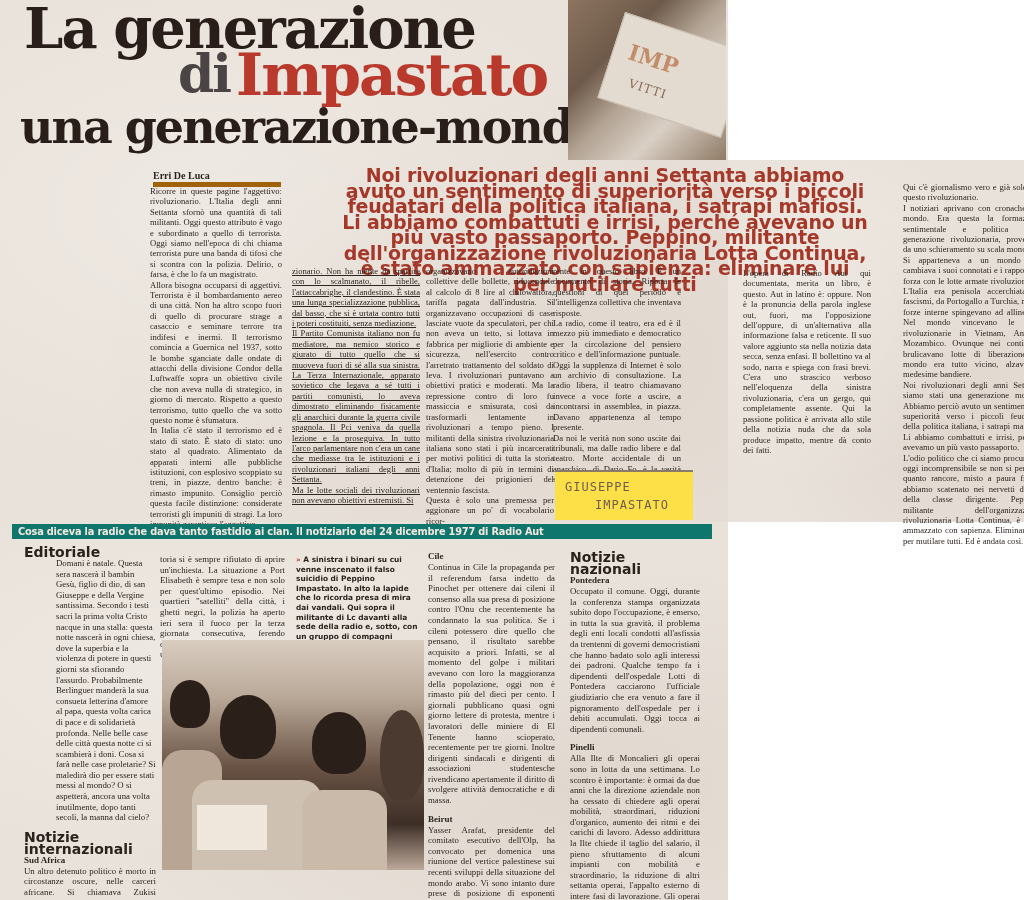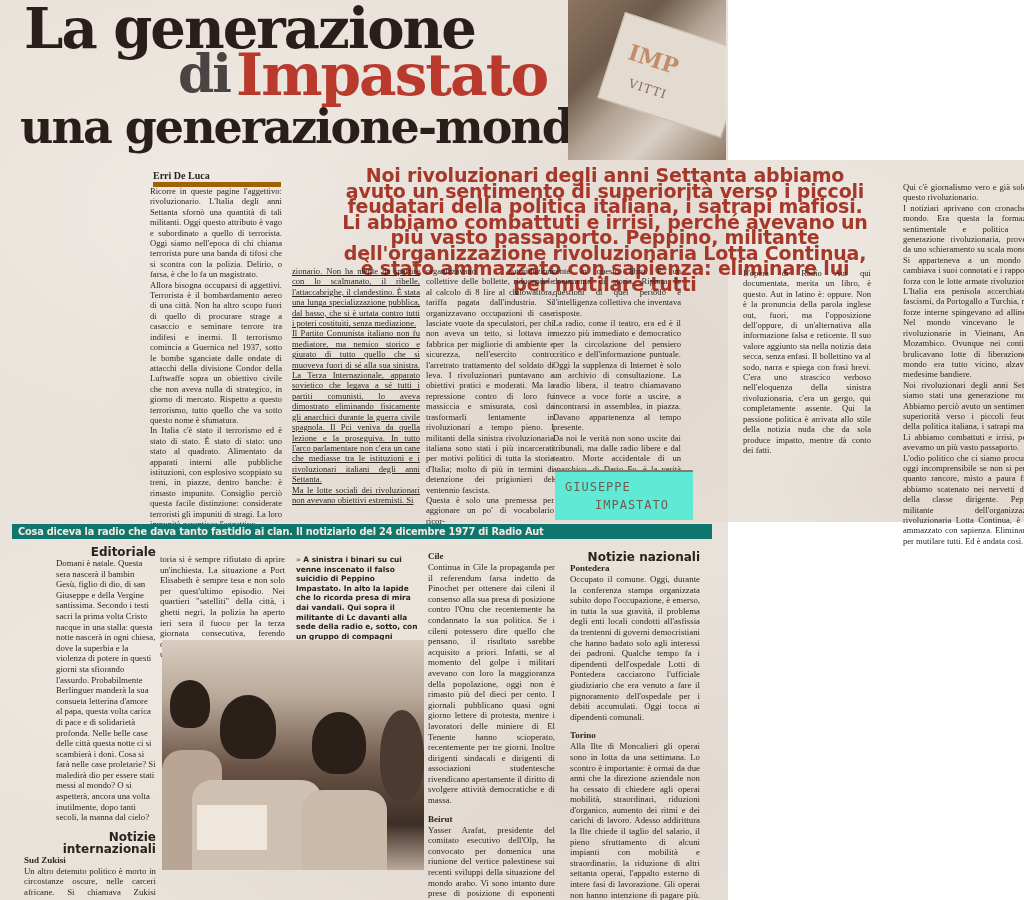--- a/index.html
+++ b/index.html
@@ -40,28 +40,28 @@
   .col-1 { left: 150px; top: 186px; width: 132px; height: 330px; }
   .col-2 { left: 292px; top: 266px; width: 128px; height: 250px; text-decoration: underline; }
   .col-3 { left: 426px; top: 266px; width: 128px; height: 250px; }
   .col-4 { left: 553px; top: 266px; width: 128px; height: 200px; }
   .col-5 { left: 743px; top: 268px; width: 128px; height: 250px; }
   .col-6 { left: 880px; top: 182px; width: 138px; height: 340px; margin-left: 23px; }
 
   .pullquote { position: absolute; left: 340px; top: 168px; width: 530px; font-family: "DejaVu Sans", sans-serif;
     font-weight: bold; font-size: 19px; line-height: 15.5px; color: #a6382a; text-align: center; letter-spacing: -0.2px; }
 
-  .graffiti { position: absolute; left: 555px; top: 470px; width: 138px; height: 50px; background: #5eead4;
+  .graffiti { position: absolute; left: 555px; top: 470px; width: 138px; height: 50px; background: #fde047;
     border-top: 2px solid #8a7a6a; }
   .graffiti span { position: absolute; font-family: "DejaVu Sans Mono", monospace; color: #6e5e52; font-size: 12px; letter-spacing: 1px; }
 
   .banner { position: absolute; left: 12px; top: 524px; width: 700px; height: 15px; background: #0f766e;
     color: #f4e8df; font-family: "DejaVu Sans", sans-serif; font-weight: bold; font-size: 9.8px; line-height: 15px; padding-left: 6px; white-space: nowrap; letter-spacing: -0.2px; }
 
-  .sec-title { font-family: "DejaVu Sans", sans-serif; font-weight: bold; font-size: 12px; line-height: 12px; color: #2b221e; text-align: right; }
+  .sec-title { font-family: "DejaVu Sans", sans-serif; font-weight: bold; font-size: 14px; line-height: 12px; color: #2b221e; }
   .sub-title { font-family: "Liberation Serif", serif; font-weight: bold; font-size: 9px; line-height: 11px; }
   .bcol { position: absolute; font-size: 8.8px; line-height: 10.6px; color: #2d2622; }
   .bcol p { text-align: justify; }
   .bcol-1 { left: 24px; top: 546px; width: 132px; }
   .bcol-1 .ed-text { text-align: left; margin-left: 32px; }
   .bcol-2 { left: 160px; top: 554px; width: 125px; }
   .bcol-3 { left: 428px; top: 551px; width: 127px; }
   .bcol-4 { left: 570px; top: 551px; width: 130px; }
   .caption { position: absolute; left: 296px; top: 555px; width: 124px; font-family: "DejaVu Sans", sans-serif;
     font-weight: bold; font-size: 7.4px; line-height: 9.6px; color: #2b221e; }
@@ -130,21 +130,21 @@
   <p>L'odio politico che ci siamo procurati è oggi incomprensibile se non si pensa a quanto rancore, misto a paura fisica, abbiamo scatenato nei nervetti deboli della classe dirigente. Peppino, militante dell'organizzazione rivoluzionaria Lotta Continua, è stato ammazzato con sapienza. Eliminare lui per mutilare tutti. Ed è andata così.</p>
 </div>
 
 <div class="banner">Cosa diceva la radio che dava tanto fastidio ai clan. Il notiziario del 24 dicembre 1977 di Radio Aut</div>
 
 <div class="bcol bcol-1">
   <div class="sec-title">Editoriale</div>
   <p class="ed-text">Domani è natale. Questa sera nascerà il bambin Gesù, figlio di dio, di san Giuseppe e della Vergine santissima. Secondo i testi sacri la prima volta Cristo nacque in una stalla: questa notte nascerà in ogni chiesa, dove la superbia e la violenza di potere in questi giorni sta sfiorando l'assurdo. Probabilmente Berlinguer manderà la sua consueta letterina d'amore al papa, questa volta carica di pace e di solidarietà profonda. Nelle belle case delle città questa notte ci si scambierà i doni. Cosa si farà nelle case proletarie? Si maledirà dio per essere stati messi al mondo? O si aspetterà, ancora una volta inutilmente, dopo tanti secoli, la manna dal cielo?</p>
   <div class="gap"></div>
   <div class="sec-title">Notizie internazionali</div>
-  <div class="sub-title">Sud Zukisi</div>
+  <div class="sub-title">Sud Africa</div>
   <p>Un altro detenuto politico è morto in circostanze oscure, nelle carceri africane. Si chiamava Zukisi Nabadula. Forse è stato un attacco d'asma a ucciderlo, ma la reticenza delle pubbliche autorità e la testimonianza dell'avvocato della vittima fanno temere che il decesso di Nabadula rientri nella serie delle ventuno morti in carcere di prigionieri politici in meno di due anni, sulle quali il governo di Pre-</p>
 </div>
 
 <div class="bcol bcol-2">
   <p>toria si è sempre rifiutato di aprire un'inchiesta. La situazione a Port Elisabeth è sempre tesa e non solo per quest'ultimo episodio. Nei quartieri "satelliti" della città, i ghetti negri, la polizia ha aperto ieri sera il fuoco per la terza giornata consecutiva, ferendo quattro africani. Due erano stati uccisi nei giorni precedenti.</p>
 </div>
 
 <div class="caption">
   <span class="arrow">»</span>
   <span>A sinistra i binari su cui venne inscenato il falso suicidio di Peppino Impastato. In alto la lapide che lo ricorda presa di mira dai vandali. Qui sopra il militante di Lc davanti alla sede della radio e, sotto, con un gruppo di compagni</span>
@@ -167,15 +167,15 @@
   <div class="gap"></div>
   <div class="sub-title">Beirut</div>
   <p>Yasser Arafat, presidente del comitato esecutivo dell'Olp, ha convocato per domenica una riunione del vertice palestinese sui recenti sviluppi della situazione del mondo arabo. Vi sono intanto dure prese di posizione di esponenti palestinesi nei confronti di Sadat. Così, a Damasco, Zuher Moushen ha dichiarato che la resistenza palestinese è determinata a far fallire i piani israelo-egiziani che mirano alla liquidazione della causa palestinese.</p>
 </div>
 
 <div class="bcol bcol-4">
   <div class="sec-title">Notizie nazionali</div>
   <div class="sub-title">Pontedera</div>
   <p>Occupato il comune. Oggi, durante la conferenza stampa organizzata subito dopo l'occupazione, è emerso, in tutta la sua gravità, il problema degli enti locali condotti all'asfissia da trentenni di governi democristiani che hanno badato solo agli interessi dei padroni. Qualche tempo fa i dipendenti dell'ospedale Lotti di Pontedera cacciarono l'ufficiale giudiziario che era venuto a fare il pignoramento dell'ospedale per i debiti accumulati. Oggi tocca ai dipendenti comunali.</p>
   <div class="gap"></div>
-  <div class="sub-title">Torino</div>
+  <div class="sub-title">Pinelli</div>
   <p>Alla Ilte di Moncalieri gli operai sono in lotta da una settimana. Lo scontro è importante: è ormai da due anni che la direzione aziendale non ha cessato di chiedere agli operai mobilità, straordinari, riduzioni d'organico, aumento dei ritmi e dei carichi di lavoro. Adesso addirittura la Ilte chiede il taglio del salario, il pieno sfruttamento di alcuni impianti con mobilità e straordinario, la riduzione di altri settanta operai, l'appalto esterno di intere fasi di lavorazione. Gli operai non hanno intenzione di pagare più. Oltre il blocco totale dello straordinario e della mobilità, si attua un'ora di sciopero al giorno per gruppi di reparti, con il blocco del lavoro che l'Azienda vorrebbe appaltare fuori fabbrica.</p>
 </div>
 
 </body></html>

